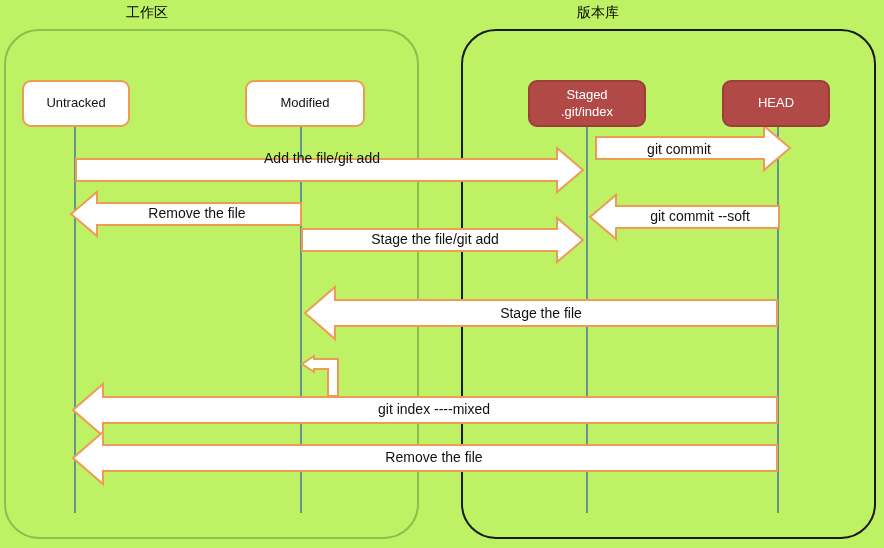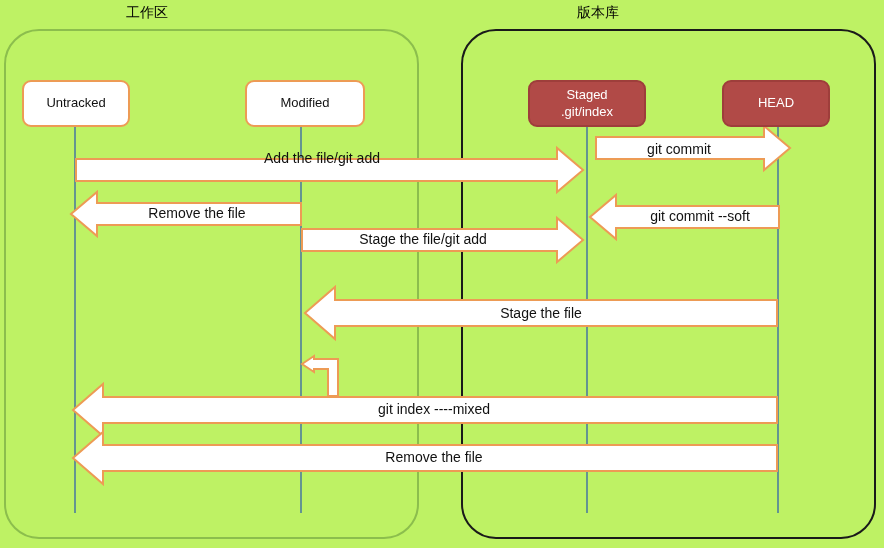--- a/index.html
+++ b/index.html
@@ -81,19 +81,19 @@
         <div>
           <div>HEAD</div>
         </div>
       </div>
     </div>
   <div id="label-layer">
       <div class="arrow-label" style="left: 679px; top: 149px;">git commit</div>
       <div class="arrow-label" style="left: 322px; top: 158px;">Add the file/git add</div>
       <div class="arrow-label" style="left: 197px; top: 213px;">Remove the file</div>
       <div class="arrow-label" style="left: 700px; top: 216px;">git commit --soft</div>
-      <div class="arrow-label" style="left: 423px; top: 239px;">Stage the file/git add</div>
+      <div class="arrow-label" style="left: 435px; top: 239px;">Stage the file/git add</div>
       <div class="arrow-label" style="left: 541px; top: 313px;">Stage the file</div>
       <div class="arrow-label" style="left: 434px; top: 409px;">git index ----mixed</div>
       <div class="arrow-label" style="left: 434px; top: 457px;">Remove the file</div>
     </div>
 
 </div>
 
 </body></html>

